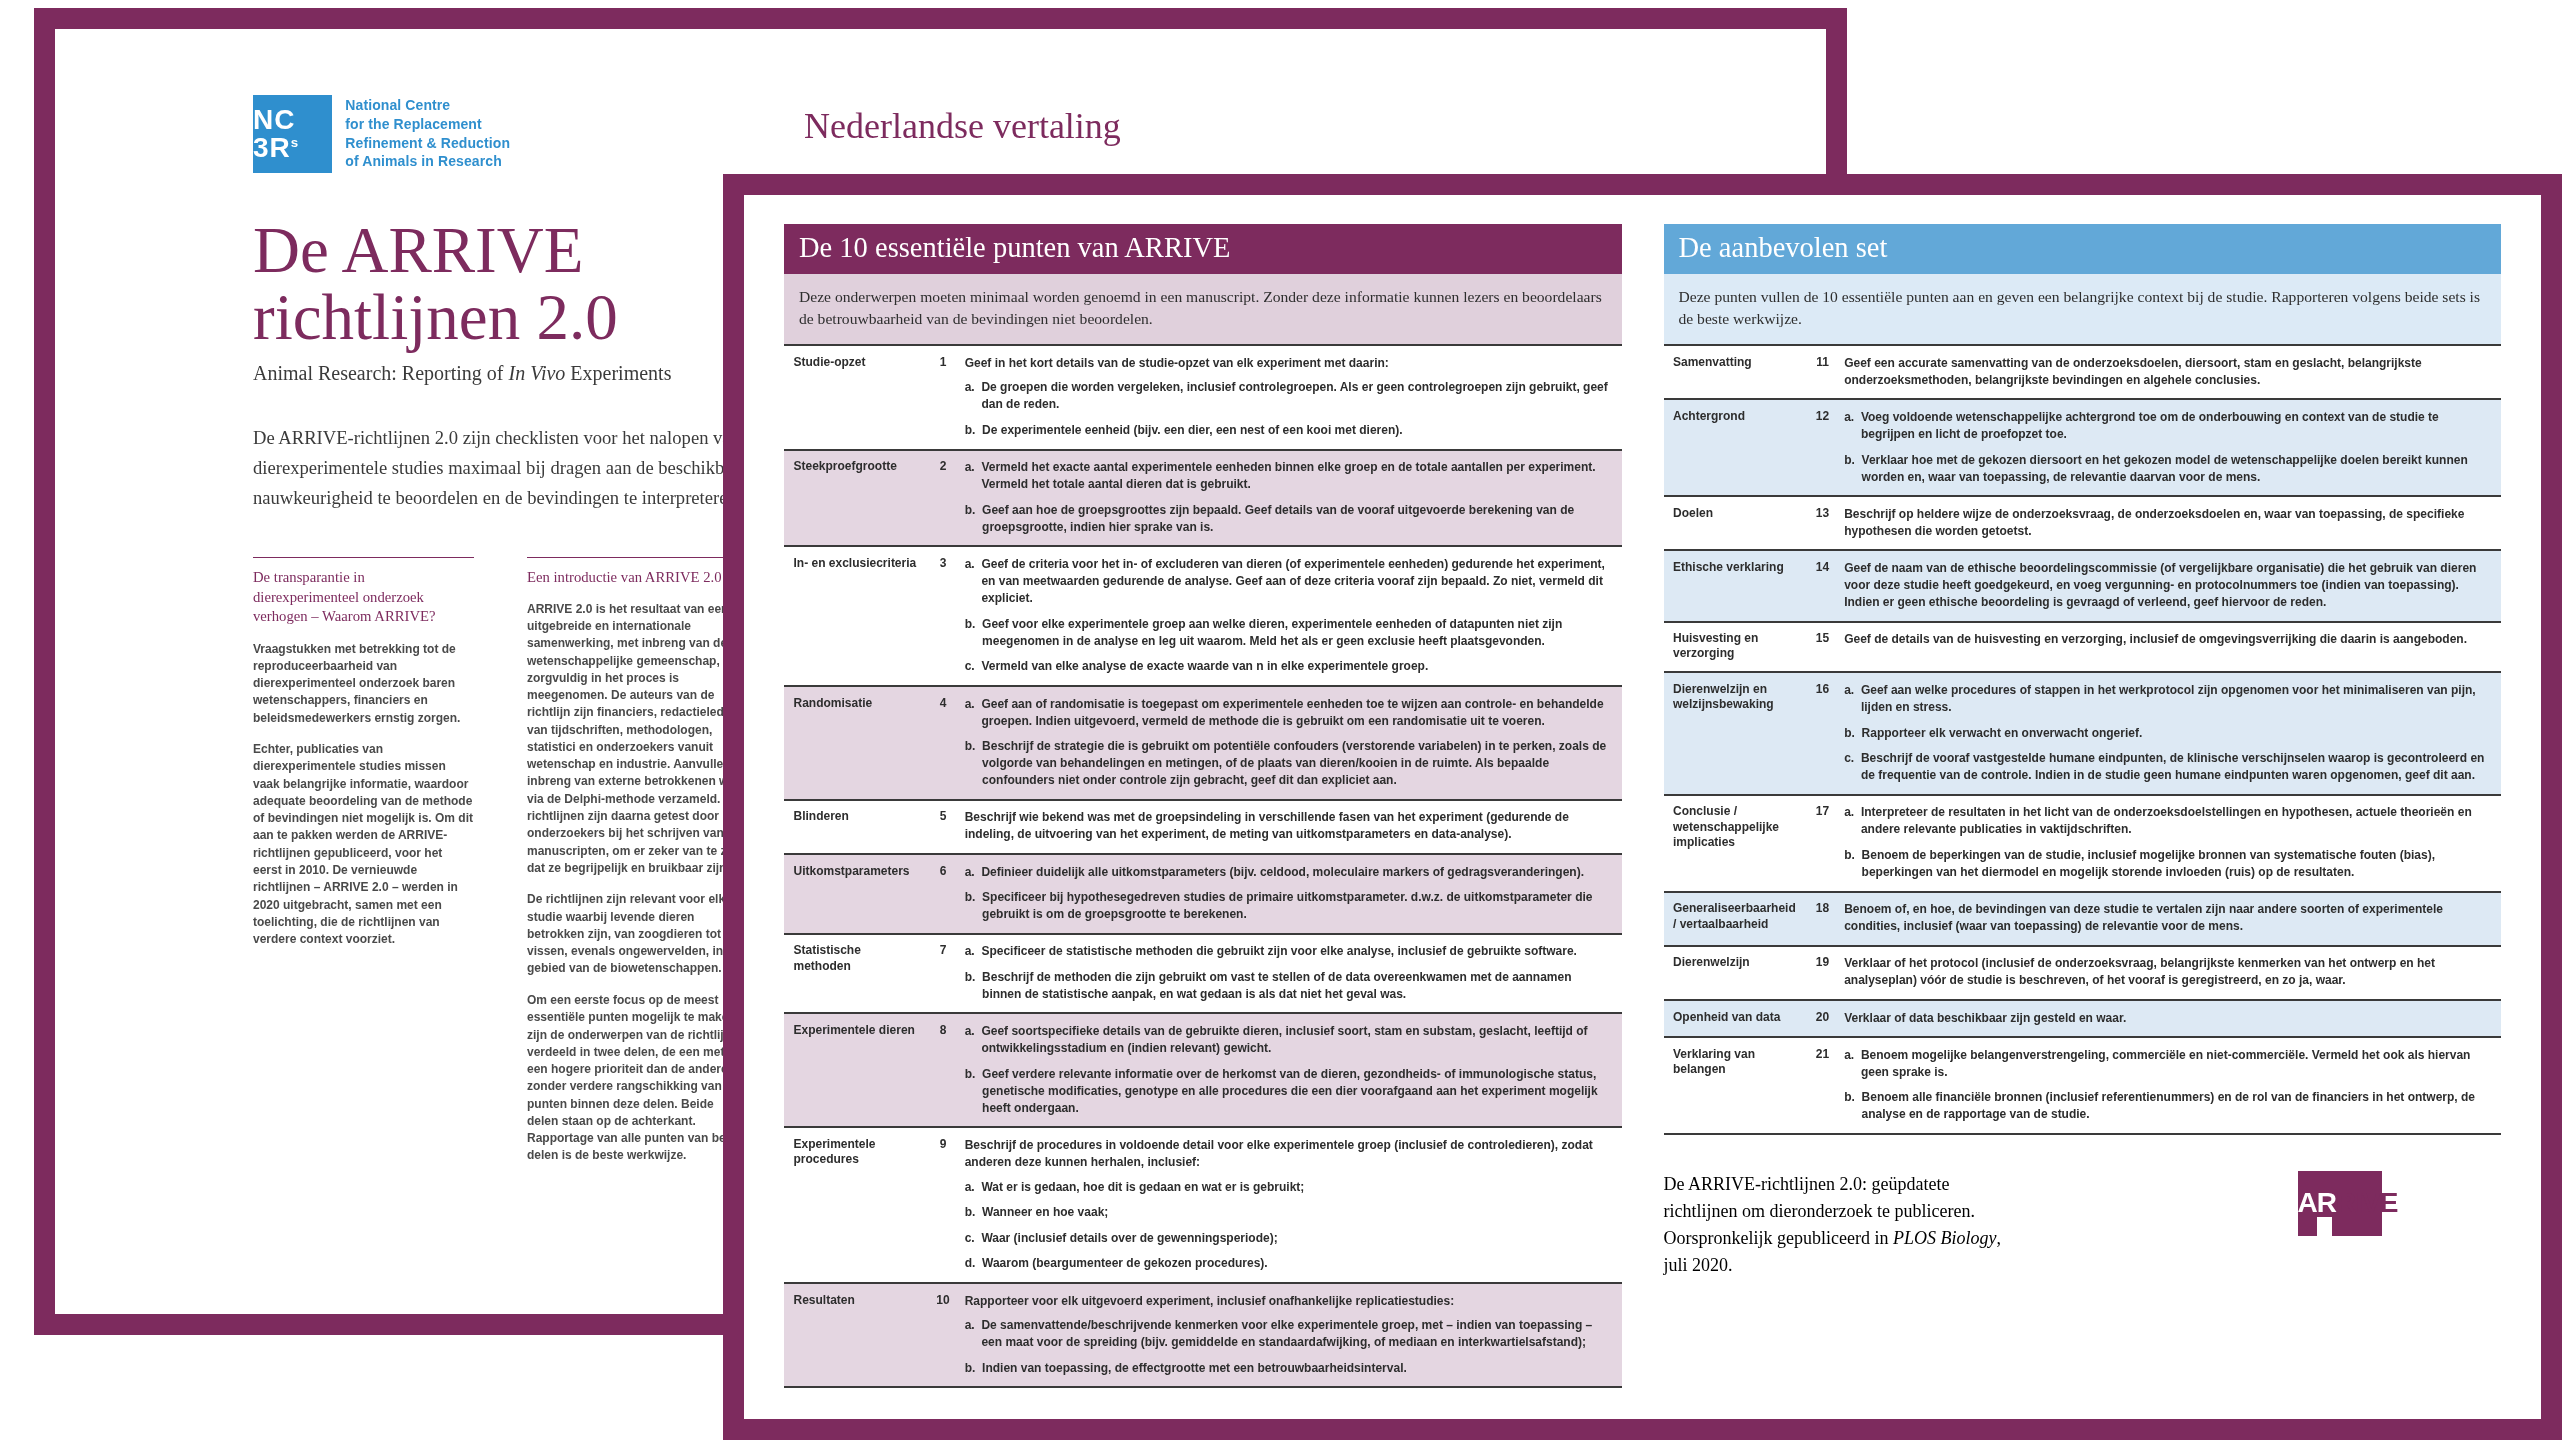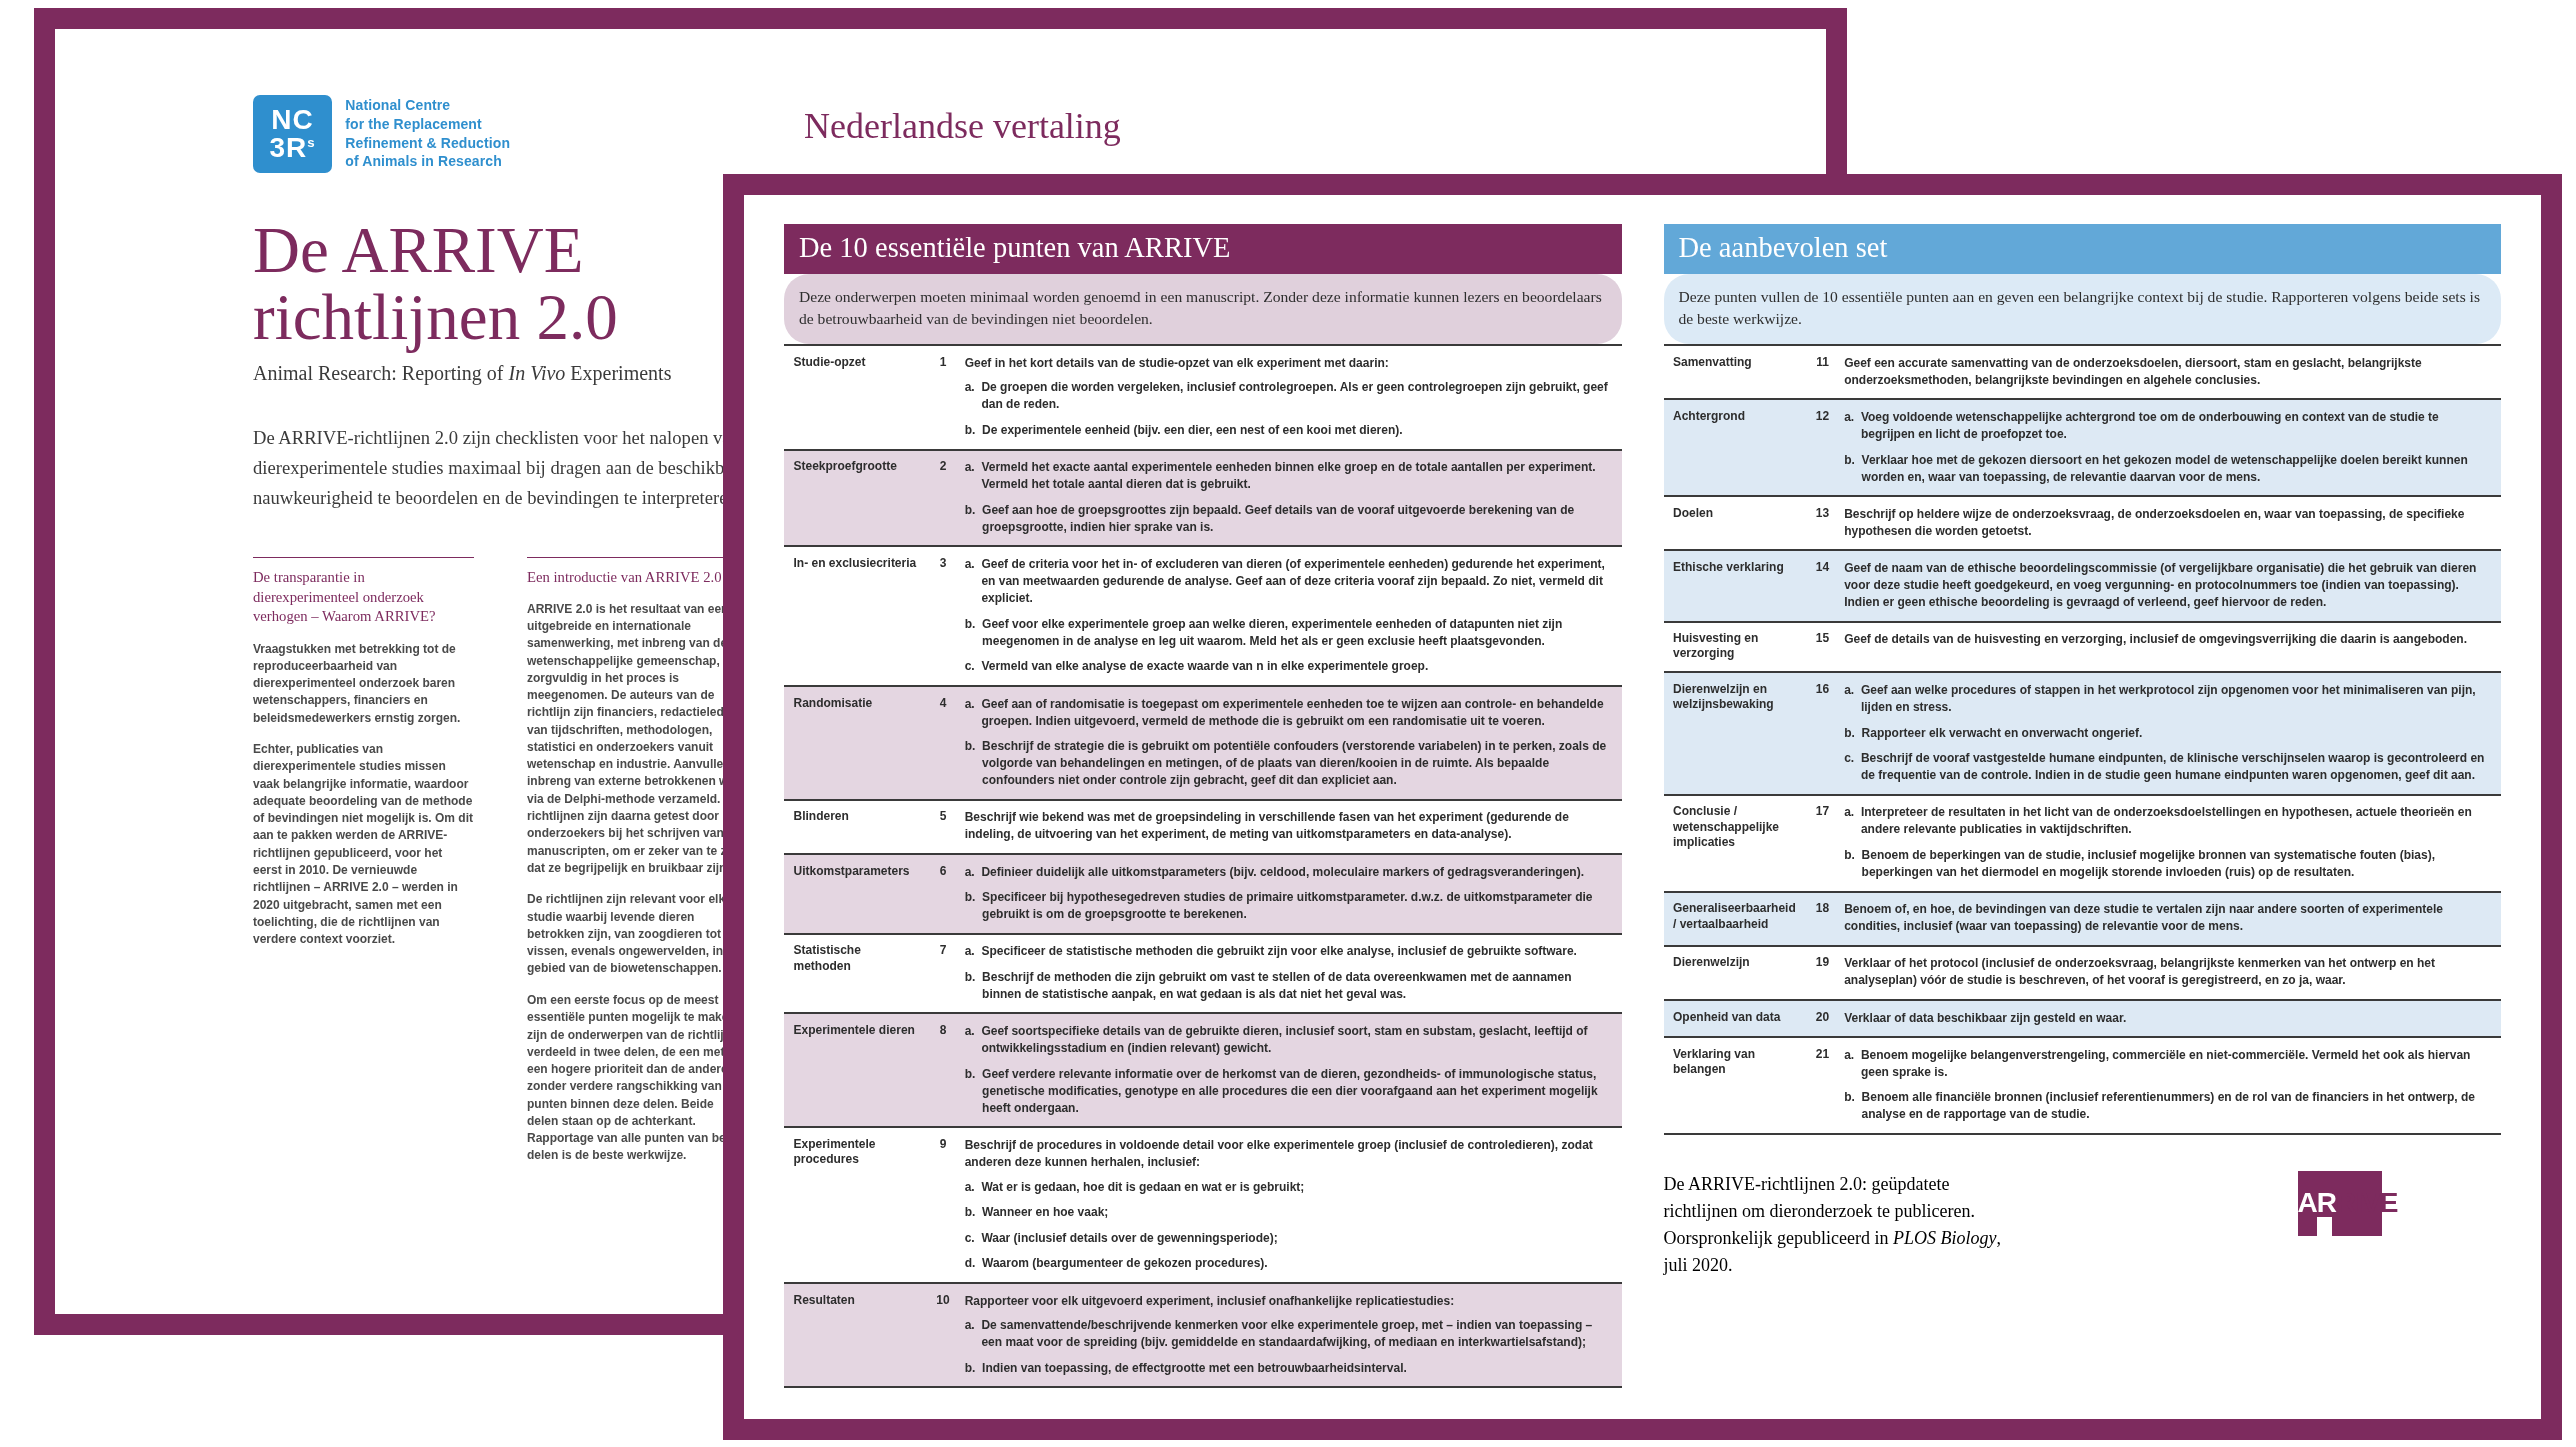--- a/index.html
+++ b/index.html
@@ -38,22 +38,22 @@
     position:absolute; left:21px; top:21px; right:21px; bottom:21px; background:#fff;
     padding:36px 53px;
   }
 
   
   .nc3rs-logo{
     display:flex; align-items:center; gap:13.3px; margin-left:145px; margin-top:30px;
   }
   .nc3rs-mark{
     width:79px; height:78px; background:#2f8fce; color:#fff;
-    display:flex; flex-direction:column; align-items:center; justify-content:center;
-    font-weight:700; line-height:1.0; letter-spacing:1px;border-radius:7px;
+    display:flex; flex-direction:column; align-items:flex-start; justify-content:center;
+    font-weight:700; line-height:1.0; letter-spacing:1px;
   }
   .nc3rs-mark .l1{ font-size:28px; }
   .nc3rs-mark .l2{ font-size:28px; }
   .nc3rs-mark .l2 sup{ font-size:13.3px; vertical-align:super; }
   .nc3rs-words{
     color:#2f8fce; font-size:14px; font-weight:700; line-height:1.33; letter-spacing:0.1px;
   }
 
   .doc-title{
     margin:44px 0 0 145px;
@@ -121,21 +121,21 @@
   .tbl-head{
     padding:9.5px 15px 11.4px 15px;
     font-family:"Liberation Serif", serif;
     font-size:28.5px; color:#ffffff; line-height:1.05;
   }
   .tbl-head.ess{ background:#7d2b5e; }
   .tbl-head.rec{ background:#62a8d8; }
   .tbl-lede{
     padding:11.4px 15px 13.3px 15px;
     font-family:"Liberation Serif", serif;
-    font-size:15.6px; line-height:1.45; color:#2e2e2e;border-radius:25px;
+    font-size:15.6px; line-height:1.45; color:#2e2e2e;
   }
   .tbl-lede.ess{ background:#e0d0dc; }
   .tbl-lede.rec{ background:#dceaf6; }
 
   table.checklist{
     width:100%; border-collapse:collapse; table-layout:fixed;
     margin-top:0;
   }
   table.checklist tr.row{ vertical-align:top; }
   table.checklist tr.row.alt-ess{ background:#e4d6e1;margin-top:27px; }

